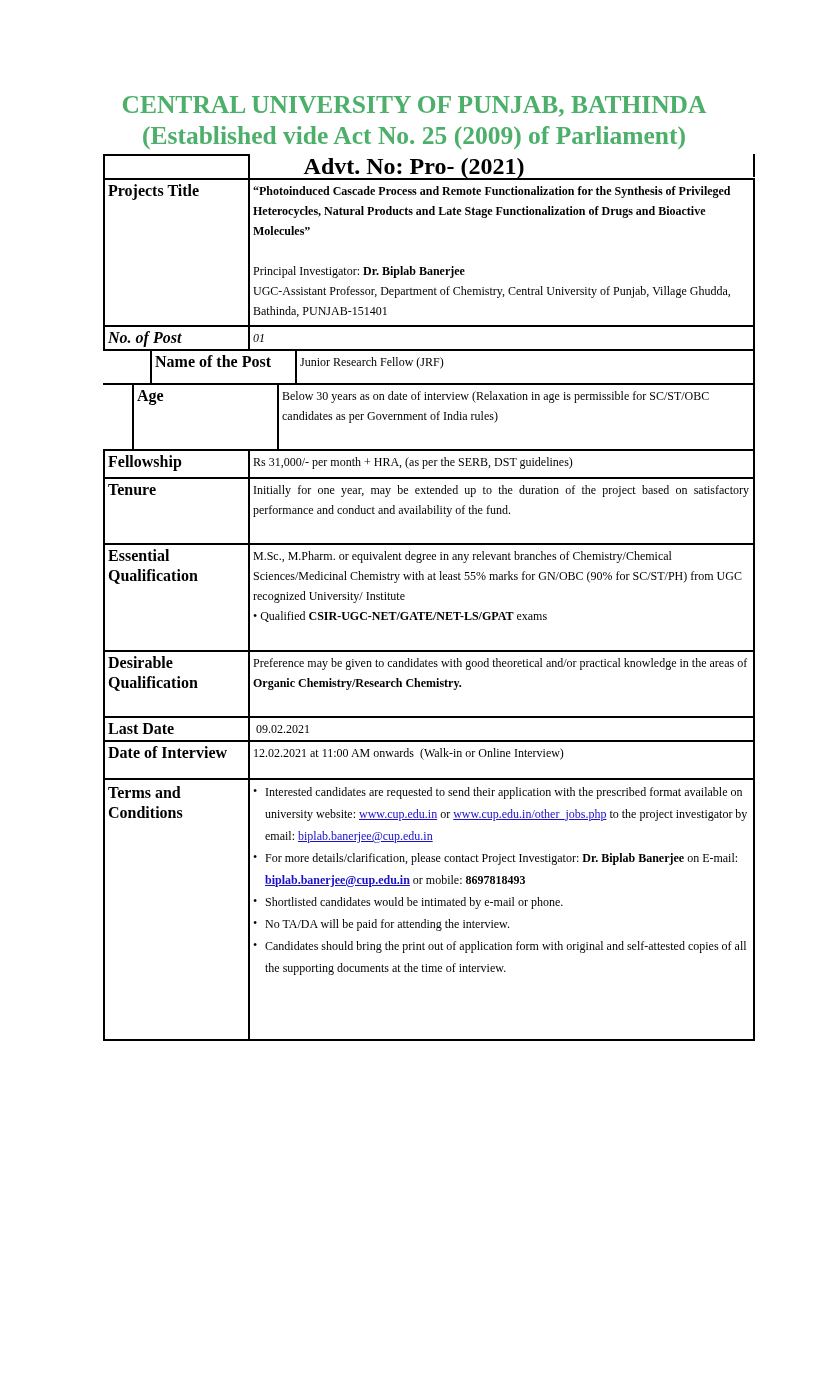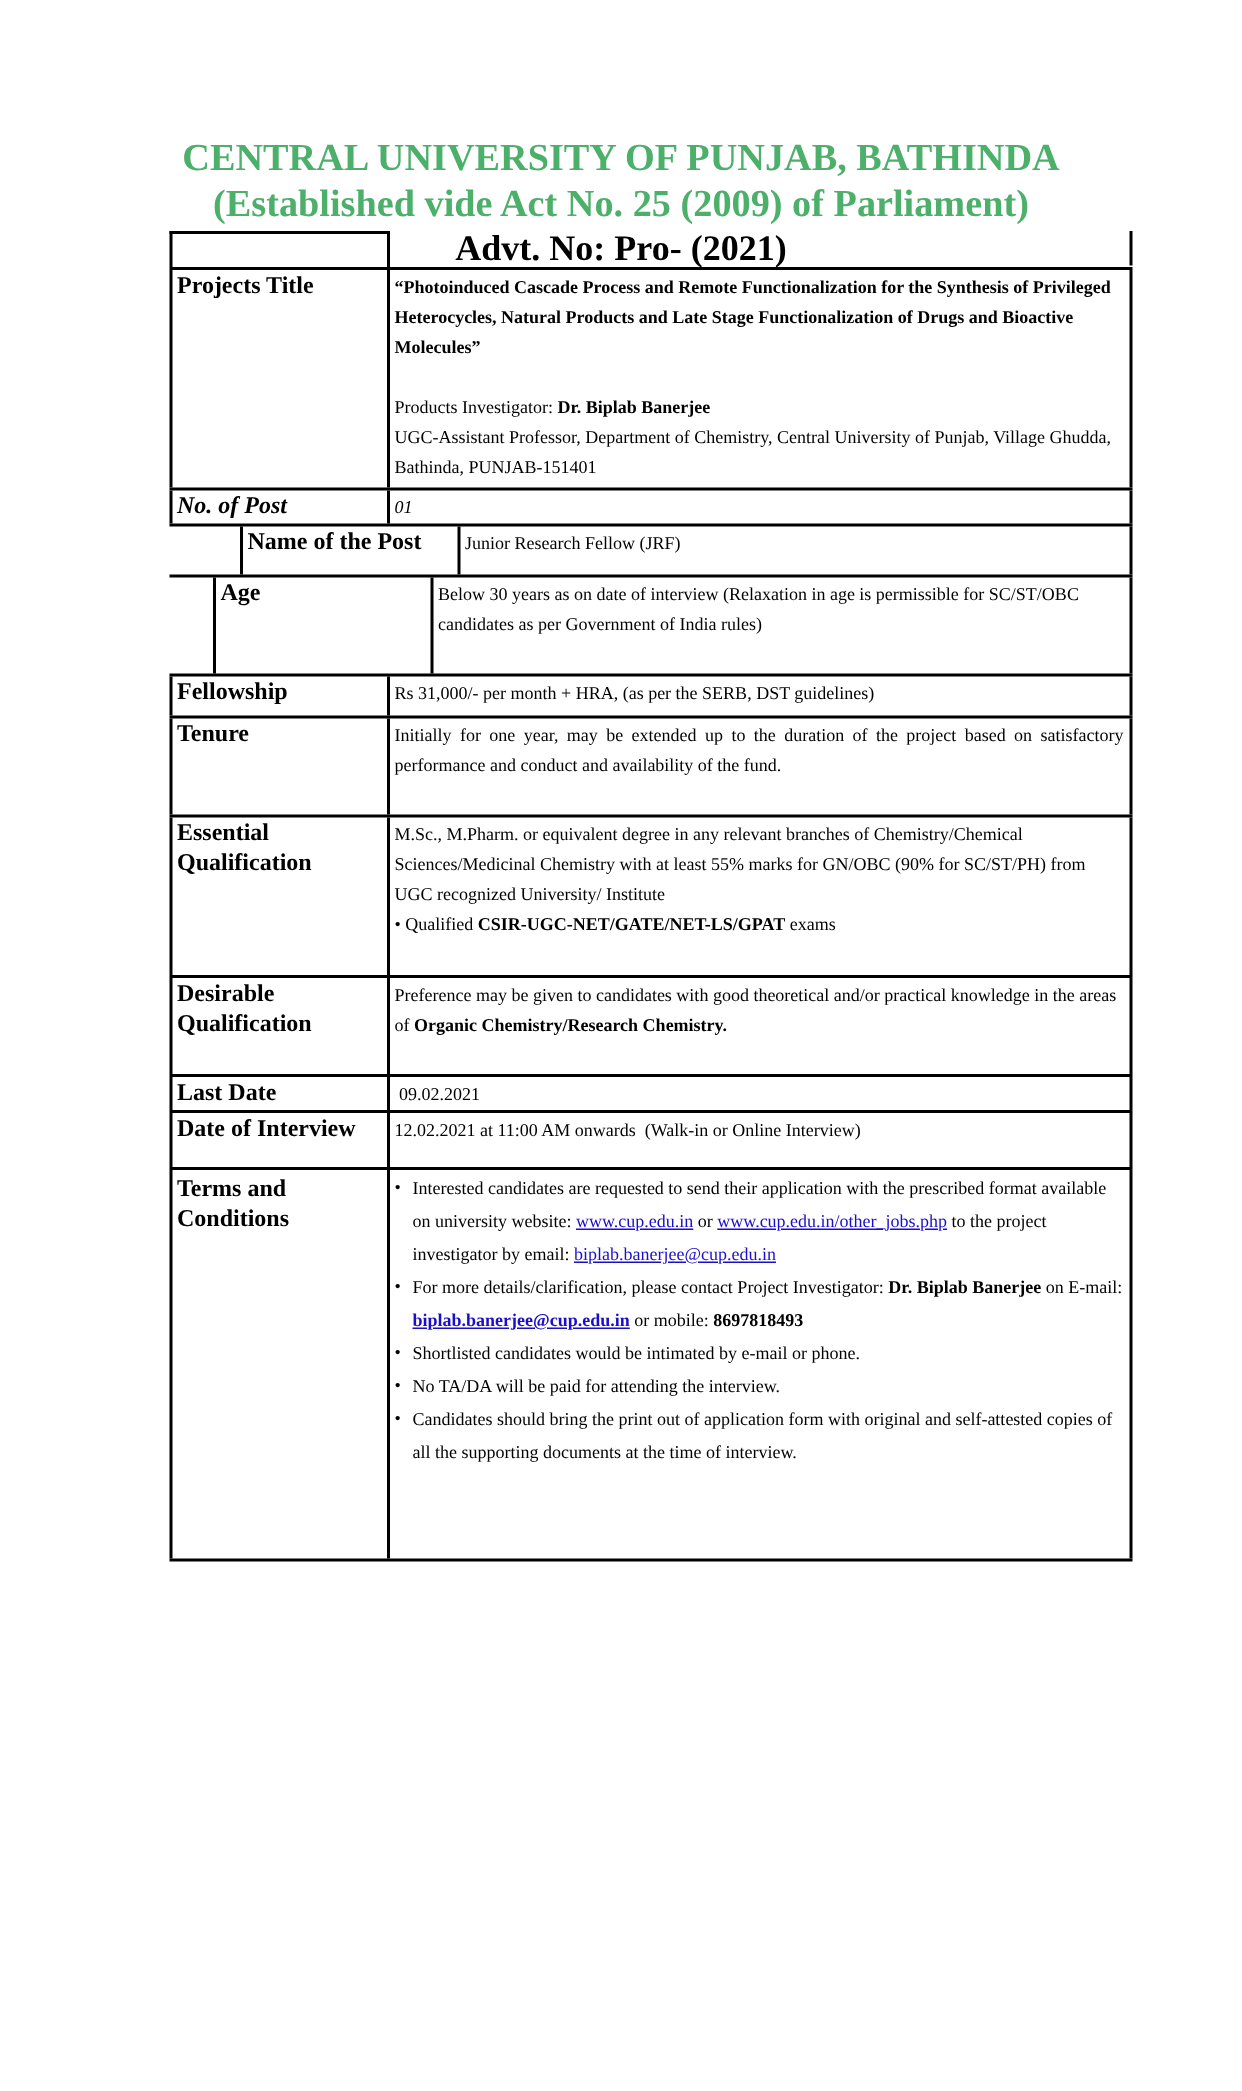--- a/index.html
+++ b/index.html
@@ -4,21 +4,21 @@
 <style>
   html, body { margin: 0; padding: 0; background: #ffffff; }
   body { width: 828px; height: 1394px; position: relative; font-family: "Liberation Serif", "DejaVu Serif", serif; color: #000; }
   .header { position: absolute; top: 64px; left: 0; width: 828px; text-align: center; margin-top: 25px; }
   .h-line { font-weight: bold; line-height: 31px; }
   .h1 { font-size: 25.5px; color: #4caf6a; }
   .h2 { font-size: 25.5px; color: #4caf6a; }
   .h3 { font-size: 24px; color: #000; line-height: 30px; }
 
   .tbl { position: absolute; left: 103px; top: 154px; width: 652px; }
-  .row { display: flex; border-bottom: 2px solid #000; margin-left: 10px; }
+  .row { display: flex; border-bottom: 2px solid #000; }
   .cell-l { width: 138px; border-left: 2px solid #000; border-right: 2px solid #000; padding: 1px 2px 0 3px; font-weight: bold; font-size: 16px; line-height: 20px; box-sizing: content-box; }
   .cell-r { flex: 1; border-right: 2px solid #000; padding: 1px 4px 0 3px; font-size: 12px; line-height: 20px; }
   .row.top .cell-l { border-top: 2px solid #000; height: 21px; }
   .row.top .cell-r { border-right: 2px solid #000; }
   .row.top { border-bottom: 2px solid #000; }
   .bold { font-weight: bold; }
   .just { text-align: justify; }
   a.lnk { color: #1a0dcc; text-decoration: underline; }
   a.lnk.b { font-weight: bold; }
   .bullet { display: flex; }
@@ -40,21 +40,21 @@
   <div class="row top" style="border-bottom:2px solid #000;">
     <div class="cell-l"></div>
     <div class="cell-r" style="height:22px;"></div>
   </div>
 
   <div class="row" style="height:145px;">
     <div class="cell-l">Projects Title</div>
     <div class="cell-r">
       <div class="bold">“Photoinduced Cascade Process and Remote Functionalization for the Synthesis of Privileged Heterocycles, Natural Products and Late Stage Functionalization of Drugs and Bioactive Molecules”</div>
       <div class="gap"></div>
-      <div><span>Products Investigator: </span><span class="bold">Dr. Biplab Banerjee</span></div>
+      <div><span>Principal Investigator: </span><span class="bold">Dr. Biplab Banerjee</span></div>
       <div>UGC-Assistant Professor, Department of Chemistry, Central University of Punjab, Village Ghudda, Bathinda, PUNJAB-151401</div>
     </div>
   </div>
 
 
   <div class="row" style="height:22px;font-style:italic;">
     <div class="cell-l">No. of Post</div>
     <div class="cell-r">01</div>
   </div>
 

